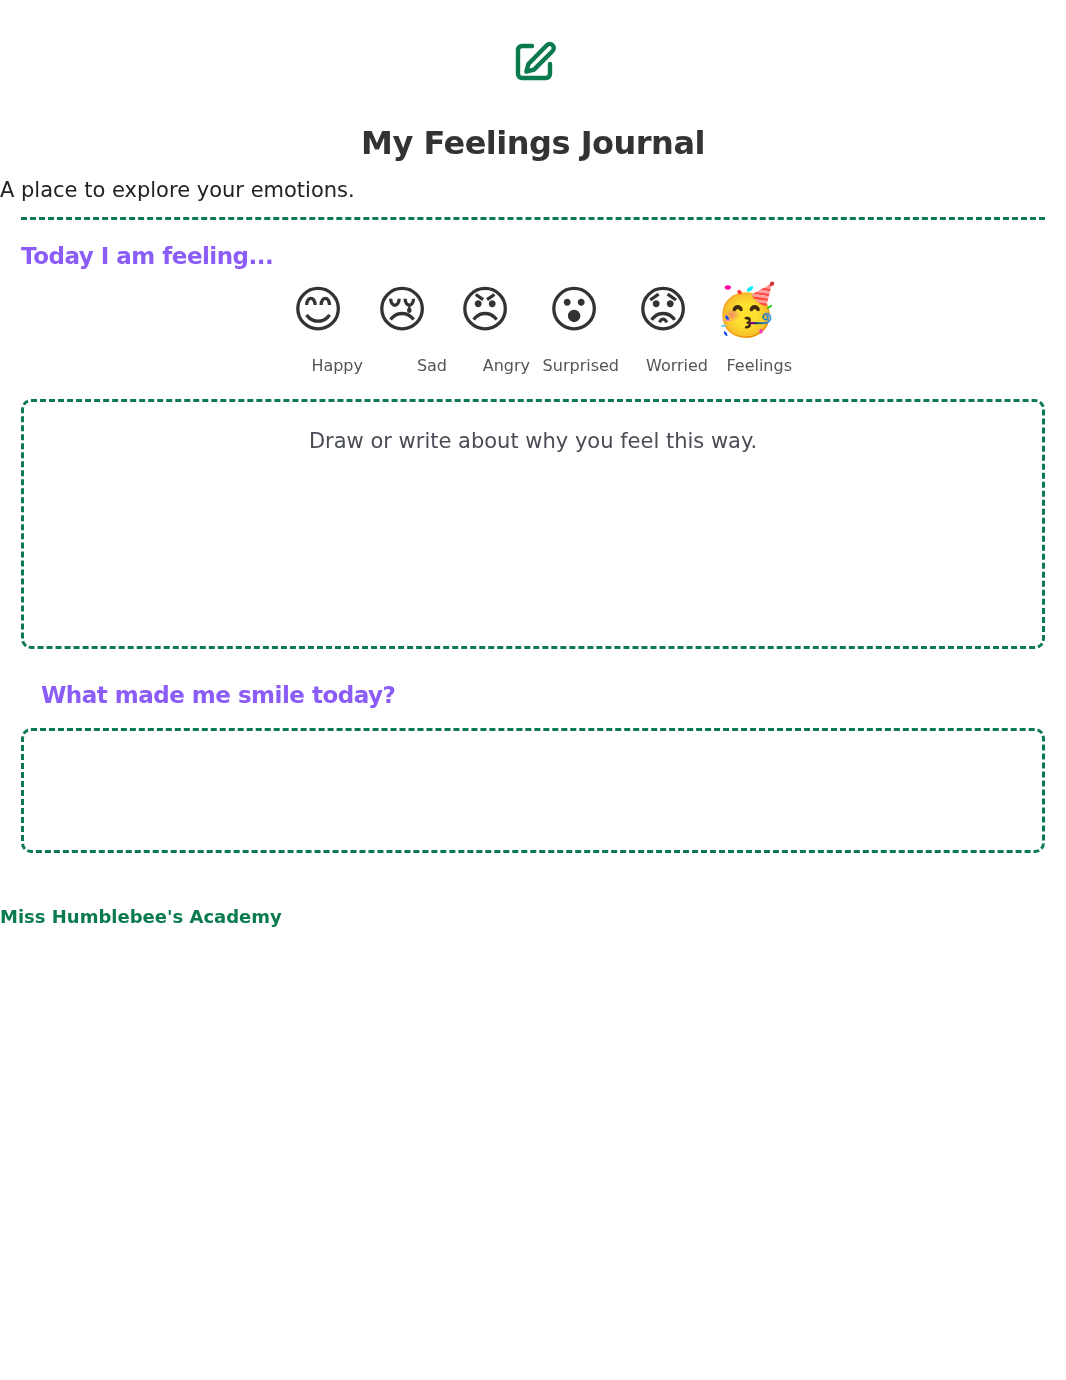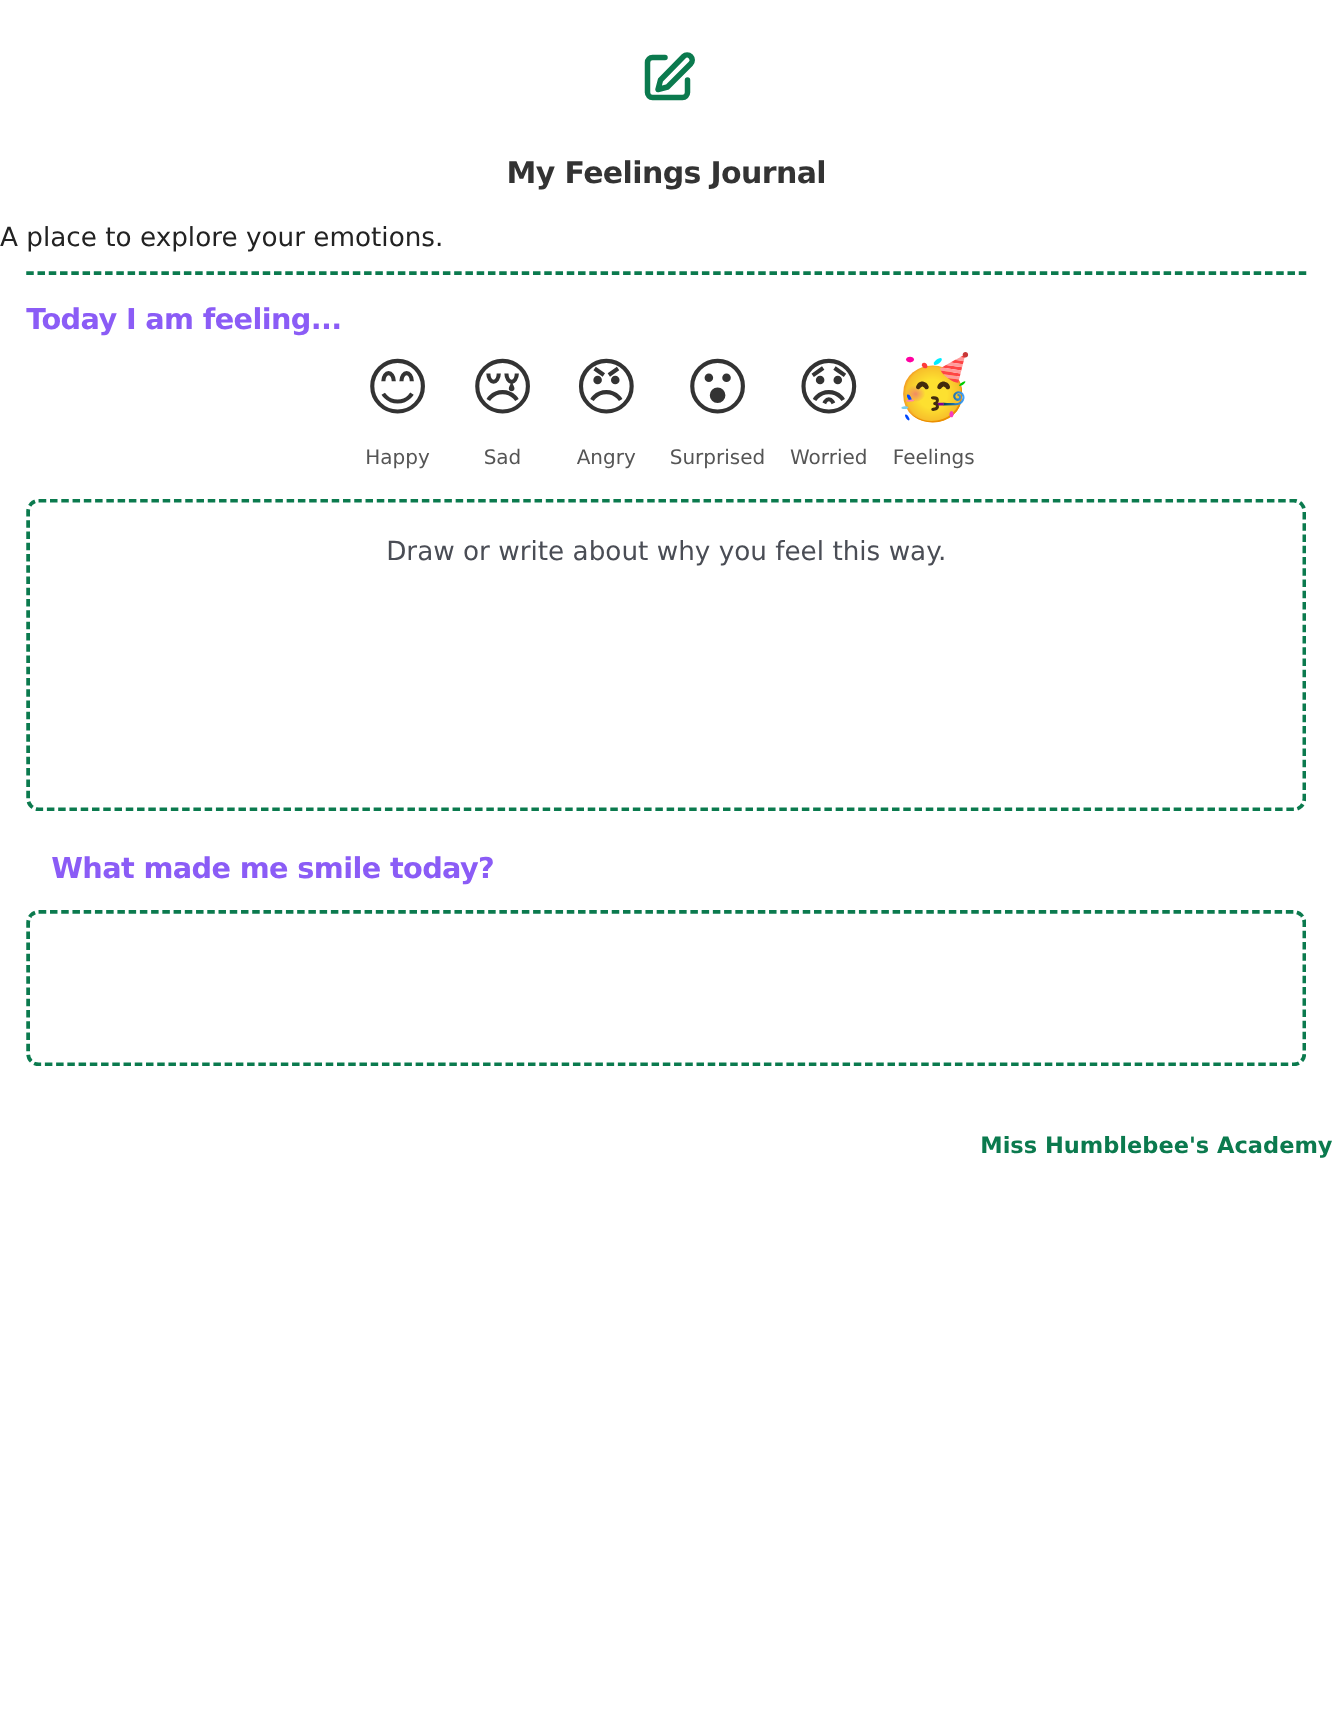--- a/index.html
+++ b/index.html
@@ -9,21 +9,21 @@
       color: #333333;
       position: relative;
     }
     .page { position: relative; width: 1066px; padding: 0 21px; }
 
     .header-icon {
       position: absolute; left: 510px; top: 38px; width: 48px; height: 48px;
     }
     .title {
       position: absolute; left: 0; right: 0; top: 124px;
-      text-align: center; font-size: 24px; font-weight: bold; color: #333333;
+      text-align: center; font-size: 32px; font-weight: bold; color: #333333;
       letter-spacing: -0.5px;
     }
     .subtitle {
       position: absolute; left: 0; right: 0; top: 178px;
       font-size: 21px; color: #222222; font-weight: normal;
     }
     .divider {
       position: absolute; left: 21px; right: 21px; top: 217px;
       border-top: 3px dashed #0b7a4e;
     }
@@ -35,37 +35,37 @@
     .h-smile { top: 682px; margin-left: 20px; }
 
     .emoji-row { position: absolute; top: 278px; left: 0; right: 0; height: 100px; }
     .emoji-item {
       position: absolute; top: 0; width: 90px; text-align: center; cursor: pointer;
     }
     .emoji-glyph {
       display: block; font-size: 50px; line-height: 64px; height: 64px;
     }
     .emoji-label {
-      display: block; margin-top: 14px; font-size: 16px; color: #555555;
+      display: block; margin-top: 14px; font-size: 16px; color: #555555; text-align: right;
     }
 
     .box {
       position: absolute; left: 21px; right: 21px;
       border: 3px dashed #0b7a4e; border-radius: 10px; background: transparent;
     }
     .box-why { top: 399px; height: 250px; }
     .box-smile { top: 728px; height: 125px; }
     .box-prompt {
       position: absolute; top: 12px; left: 0; right: 0; text-align: center;
       font-size: 21px; color: #4a4d55; margin-top: 15px;
     }
 
     .footer {
       position: absolute; left: 0; right: 0; top: 906px;
-      text-align: right; font-size: 18px; font-weight: bold; color: #0b7a4e;
+      text-align: left; font-size: 18px; font-weight: bold; color: #0b7a4e;
     }
   </style>
 </head>
 <body>
 
 <div class="page">
 
   <svg class="header-icon" viewBox="0 0 24 24" fill="none" stroke="#0b7a4e" stroke-width="2.2" stroke-linecap="round" stroke-linejoin="round">
     <path d="M11 4H6a2 2 0 0 0-2 2v12a2 2 0 0 0 2 2h12a2 2 0 0 0 2-2v-5"></path>
     <path d="M18.4 3.6a2 2 0 0 1 2.9 2.9L12 15.8l-3.8 1 1-3.8z"></path>

